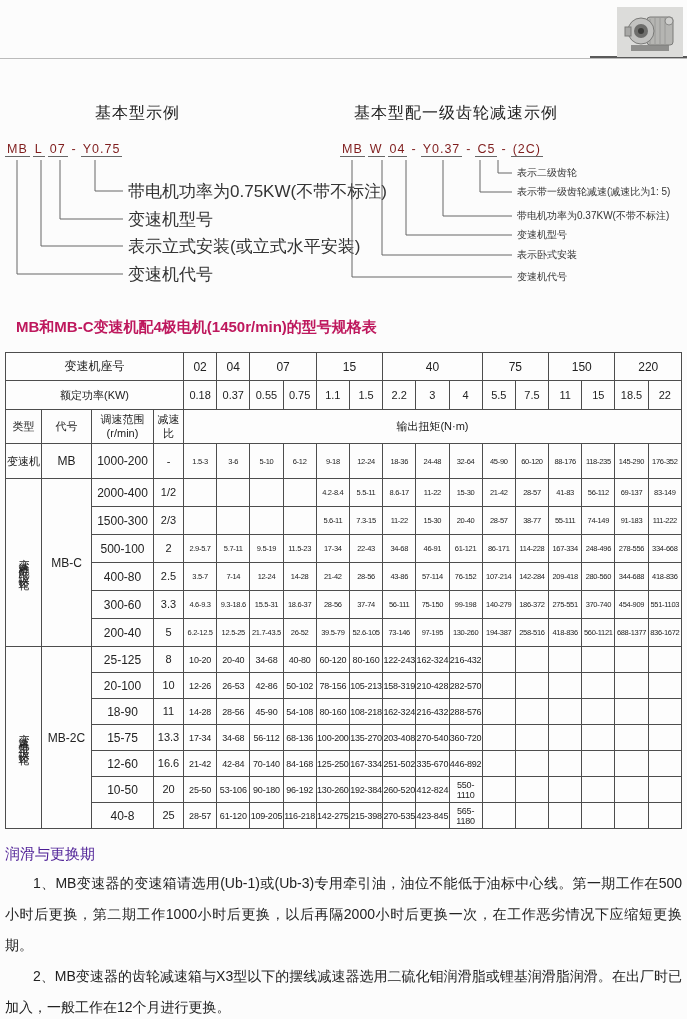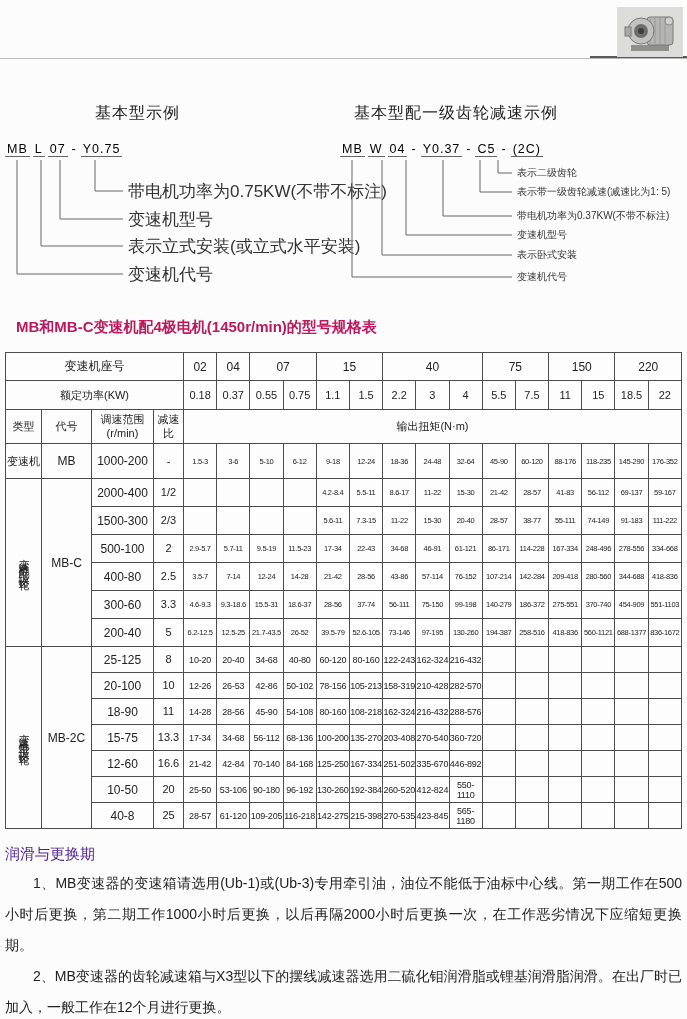--- a/index.html
+++ b/index.html
@@ -4,21 +4,21 @@
 <style>
   html,body{margin:0;padding:0;background:#e9e9e9;}
   .page{position:relative;width:687px;height:1019px;background:#fcfcfc;margin:0 auto;
         font-family:"Liberation Sans","DejaVu Sans",sans-serif;color:#222;overflow:hidden;}
   .top-rule{position:absolute;left:0;top:58px;width:687px;height:1px;background:#bbb;}
   .top-rule-dark{position:absolute;left:590px;top:56px;width:97px;height:2px;background:#5a5a5a;}
   .photo{position:absolute;left:617px;top:7px;width:66px;height:50px;background:#d8d8d6;}
   .h1{position:absolute;left:5px;top:62px;font-size:15px;font-weight:bold;color:#111;letter-spacing:0.5px;}
   .diag-head{position:absolute;top:103px;font-size:16px;color:#222;letter-spacing:1px;}
   .diag{position:absolute;top:140px;height:155px;}
-  .code-line{position:absolute;left:0;top:2px;font-size:12.5px;letter-spacing:1px;color:#000000;white-space:nowrap;}
+  .code-line{position:absolute;left:0;top:2px;font-size:12.5px;letter-spacing:1px;color:#7f1d1d;white-space:nowrap;}
   .tok{display:inline-block;border-bottom:1px solid #666;padding:0 2px;margin:0 3px 0 0;}
   .tok.nl{border-bottom:none;padding:0 1px;}
   .wires{position:absolute;left:0;top:0;}
   .cl{position:absolute;font-size:17px;color:#333;white-space:nowrap;transform:translateY(-50%);}
   .diag.right .cl{font-size:10px;}
   .tbl-title{position:absolute;left:16px;top:318px;font-size:15px;font-weight:bold;color:#be185d;}
   table.spec{position:absolute;left:5px;top:352px;width:677px;border-collapse:collapse;table-layout:fixed;background:#fdfdfd;}
   table.spec td{border:1px solid #4d4d4d;text-align:center;vertical-align:middle;padding:0;color:#222;overflow:hidden;}
   #seat-row td{height:27px;font-size:12px;}
   #power-row td{height:28px;font-size:11px;}
@@ -182,21 +182,21 @@
           <td class="val">4.2-8.4</td>
           <td class="val">5.5-11</td>
           <td class="val">8.6-17</td>
           <td class="val">11-22</td>
           <td class="val">15-30</td>
           <td class="val">21-42</td>
           <td class="val">28-57</td>
           <td class="val">41-83</td>
           <td class="val">56-112</td>
           <td class="val">69-137</td>
-          <td class="val">59-167</td>
+          <td class="val">83-149</td>
         </tr>
         <tr class="grp1">
           <td class="range-cell">1500-300</td>
           <td class="ratio-cell">2/3</td>
           <td class="val"></td>
           <td class="val"></td>
           <td class="val"></td>
           <td class="val"></td>
           <td class="val">5.6-11</td>
           <td class="val">7.3-15</td>

